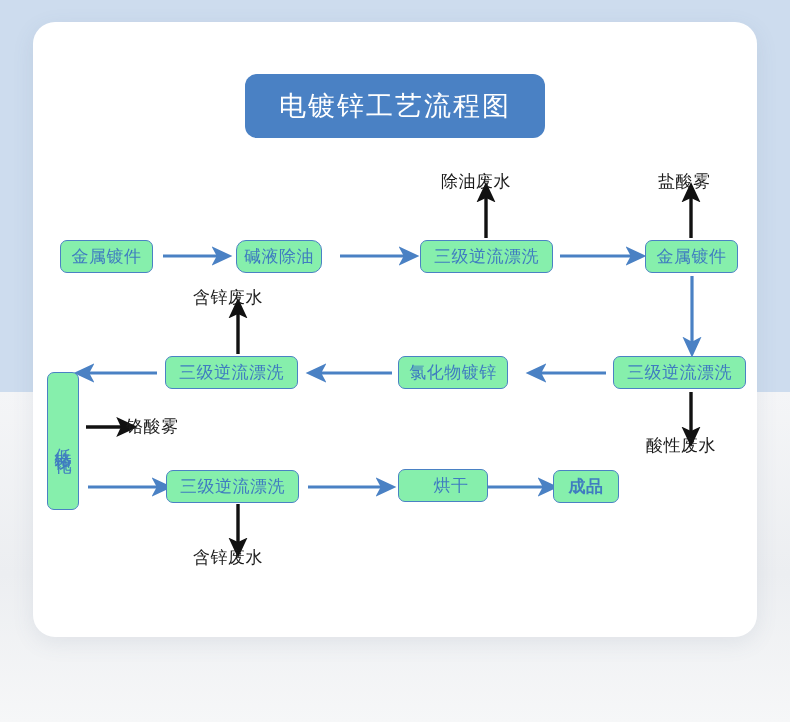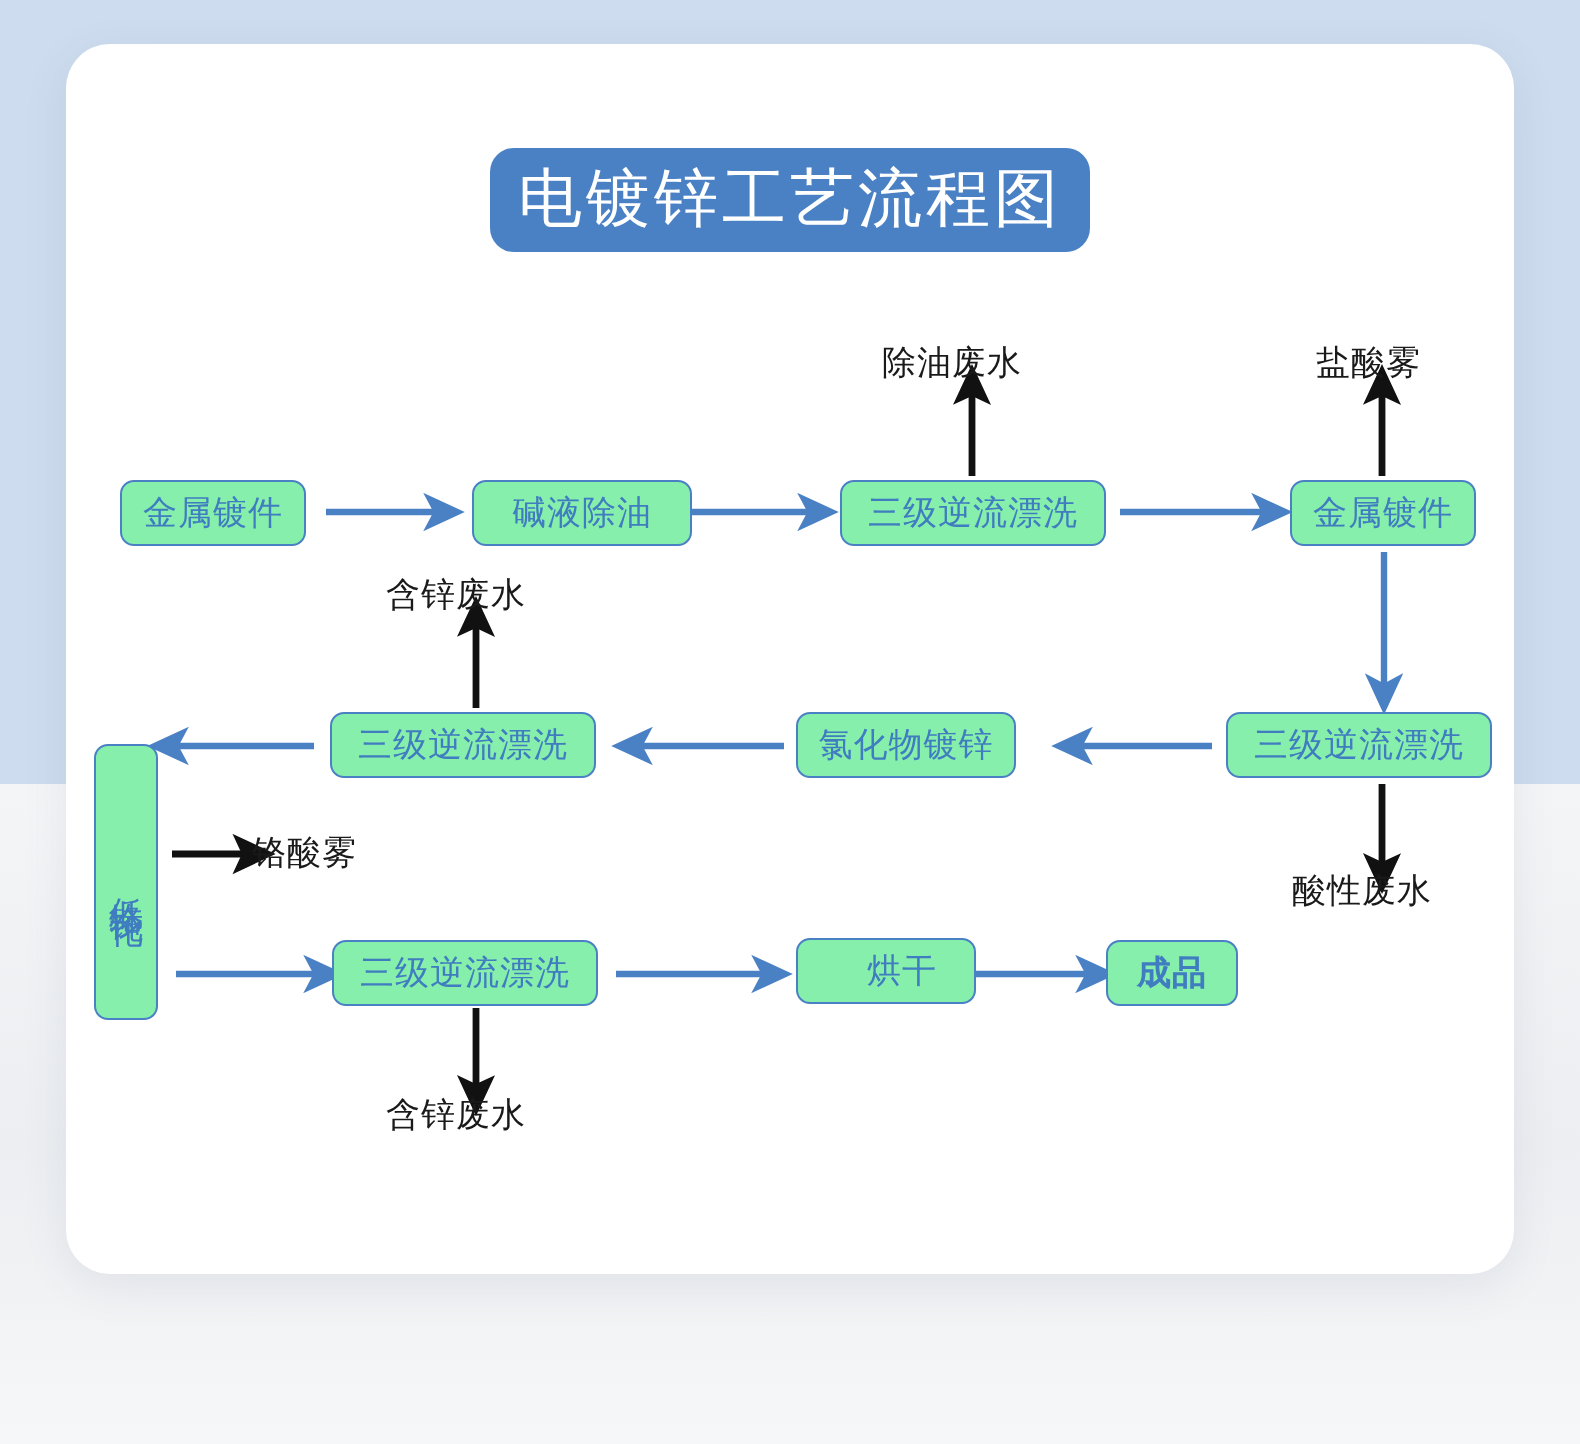--- a/index.html
+++ b/index.html
@@ -36,28 +36,28 @@
     position: absolute;
     left: 33px; top: 22px;
     width: 724px; height: 615px;
     background: #ffffff;
     border-radius: 22px;
     box-shadow: 0 6px 22px rgba(80,100,130,0.10);
   }
   .title-pill {
     position: absolute;
     left: 245px; top: 74px;
-    width: 300px; height: 52px;
+    width: 300px; height: 64px;
     background: #4a81c4;
     border-radius: 12px;
     display: flex;
     align-items: center;
     justify-content: center;
     color: #ffffff;
-    font-size: 32px;
+    font-size: 27px;
     letter-spacing: 2px;
     font-weight: 500;
   }
   
   .node {
     position: absolute;
     box-sizing: border-box;
     border: 1.6px solid #4a81c4;
     border-radius: 7px;
     color: #3f7cc0;
@@ -163,21 +163,21 @@
     <g>
       <line x1="86" y1="427" x2="122" y2="427" stroke="#111111" stroke-width="3.6" marker-end="url(#ah-black)"></line>
     </g>
     <g>
       <line x1="238" y1="504" x2="238" y2="543" stroke="#111111" stroke-width="3.4" marker-end="url(#ah-black)"></line>
     </g>
   </svg>
 
   <div class="node" style="left:60px;  top:240px; width:93px;  height:33px;">金属镀件</div>
 
-  <div class="node" style="left:236px; top:240px; width:110px;  height:33px;">碱液除油</div>
+  <div class="node" style="left:236px; top:240px; width:86px;  height:33px;border-radius:10px;">碱液除油</div>
 
   <div class="node" style="left:420px; top:240px; width:133px; height:33px;">三级逆流漂洗</div>
 
   <div class="node" style="left:645px; top:240px; width:93px;  height:33px;">金属镀件</div>
 
   <div class="node" style="left:165px; top:356px; width:133px; height:33px;">三级逆流漂洗</div>
 
   <div class="node" style="left:398px; top:356px; width:110px; height:33px;">氯化物镀锌</div>
 
   <div class="node" style="left:613px; top:356px; width:133px; height:33px;">三级逆流漂洗</div>

